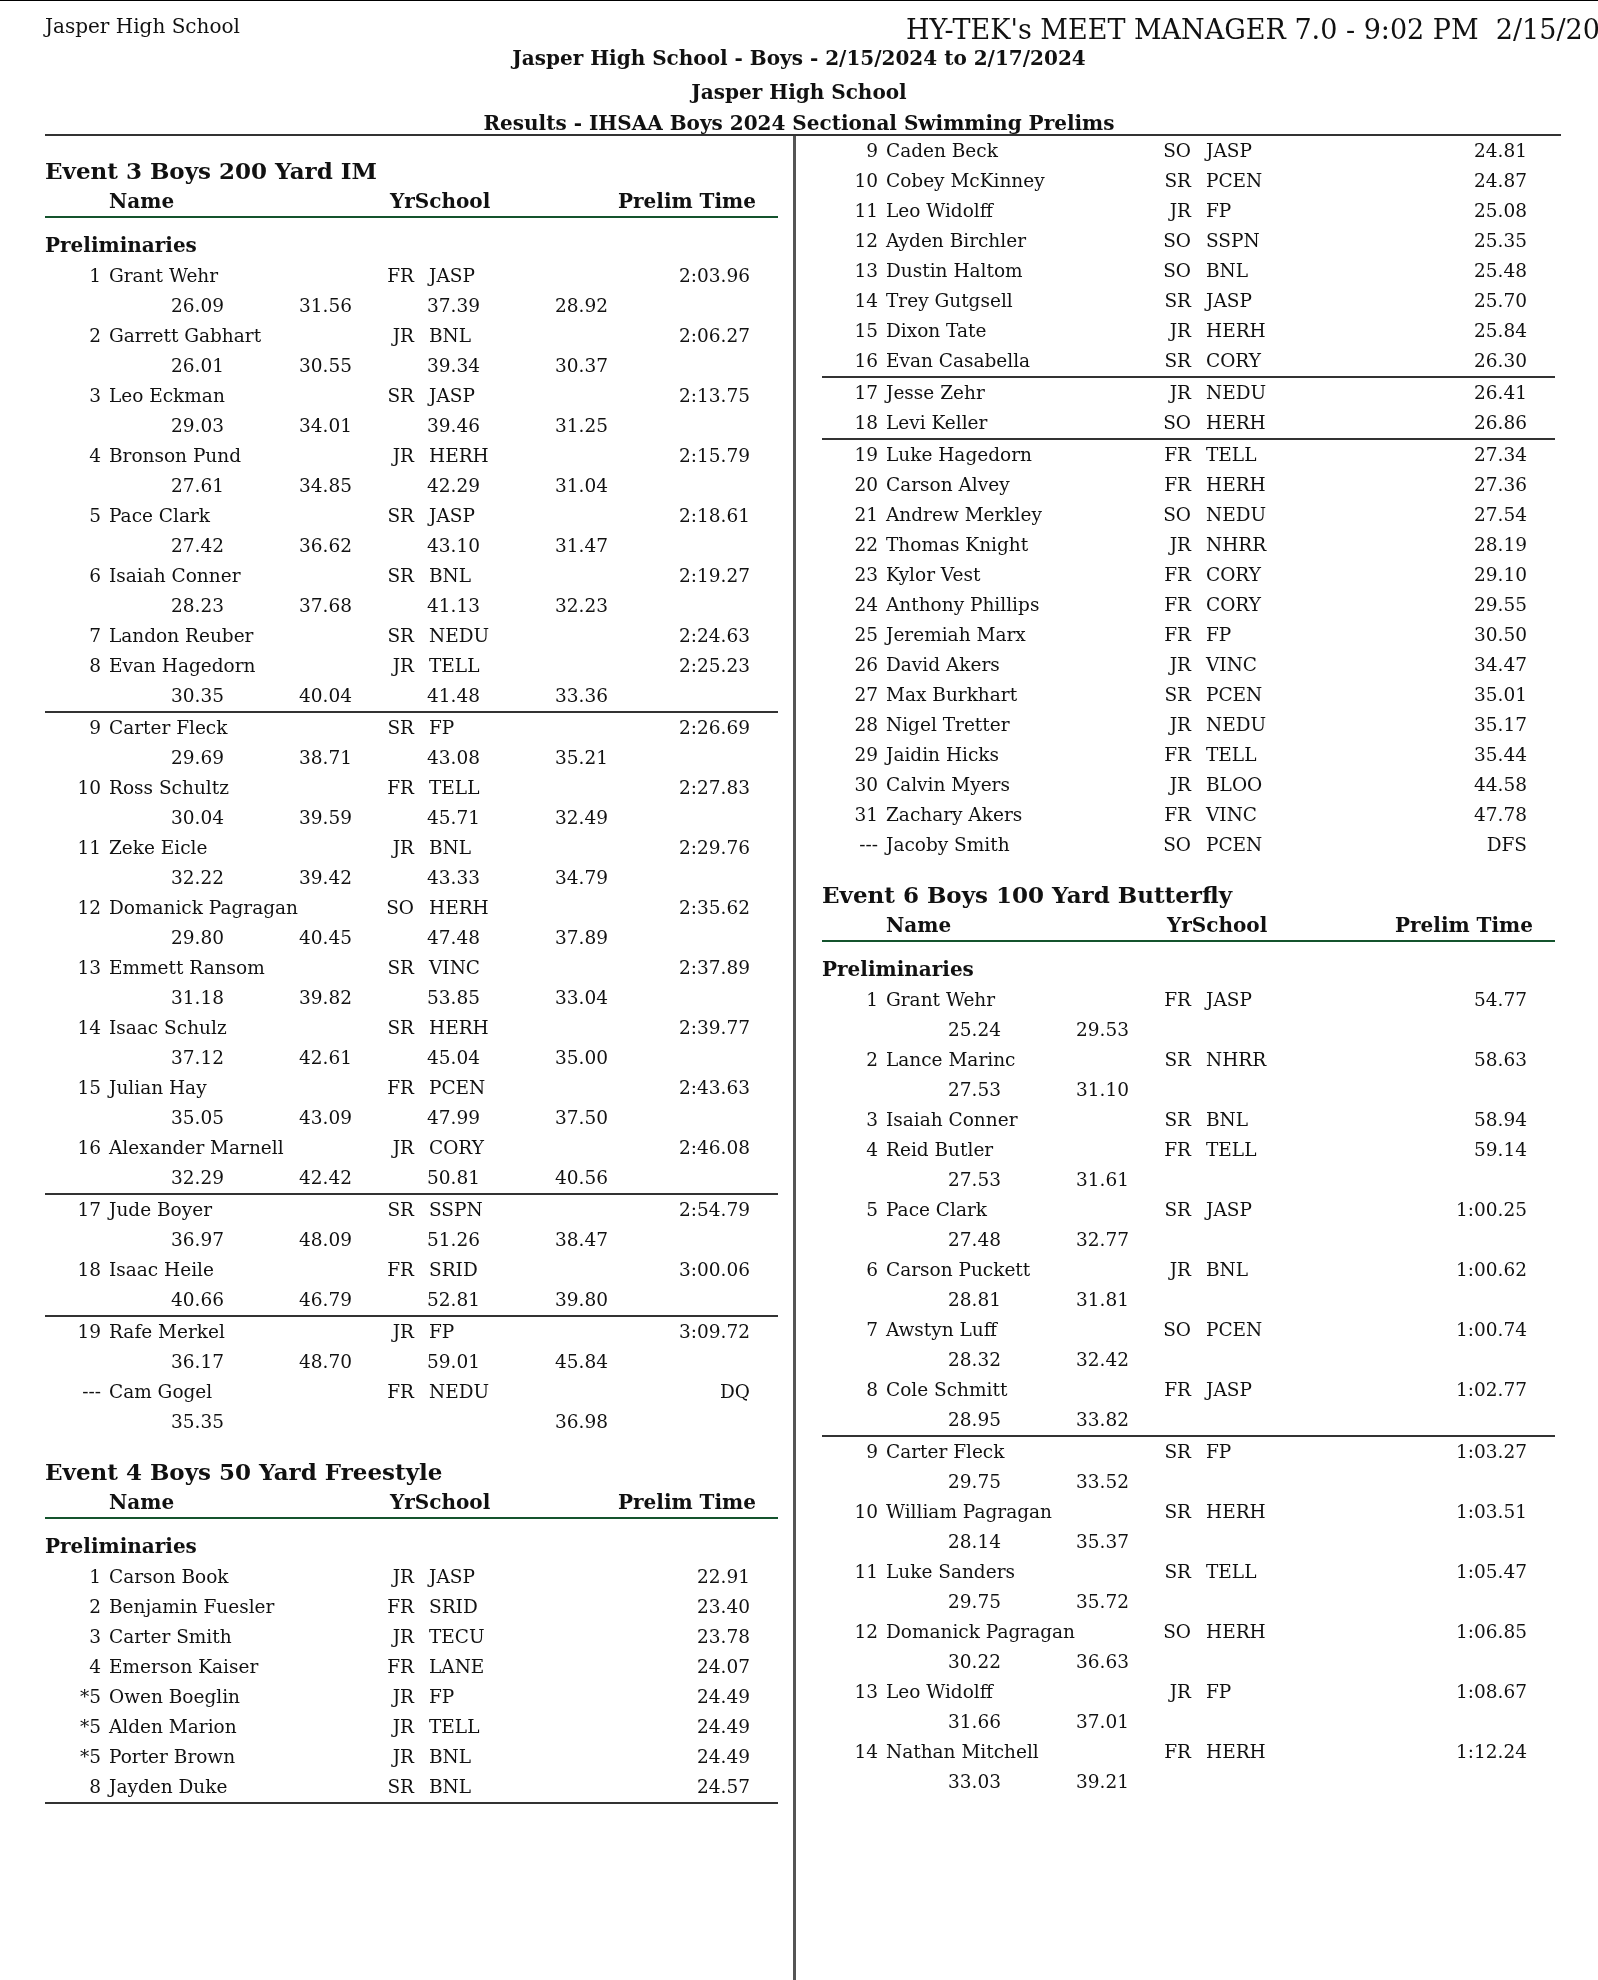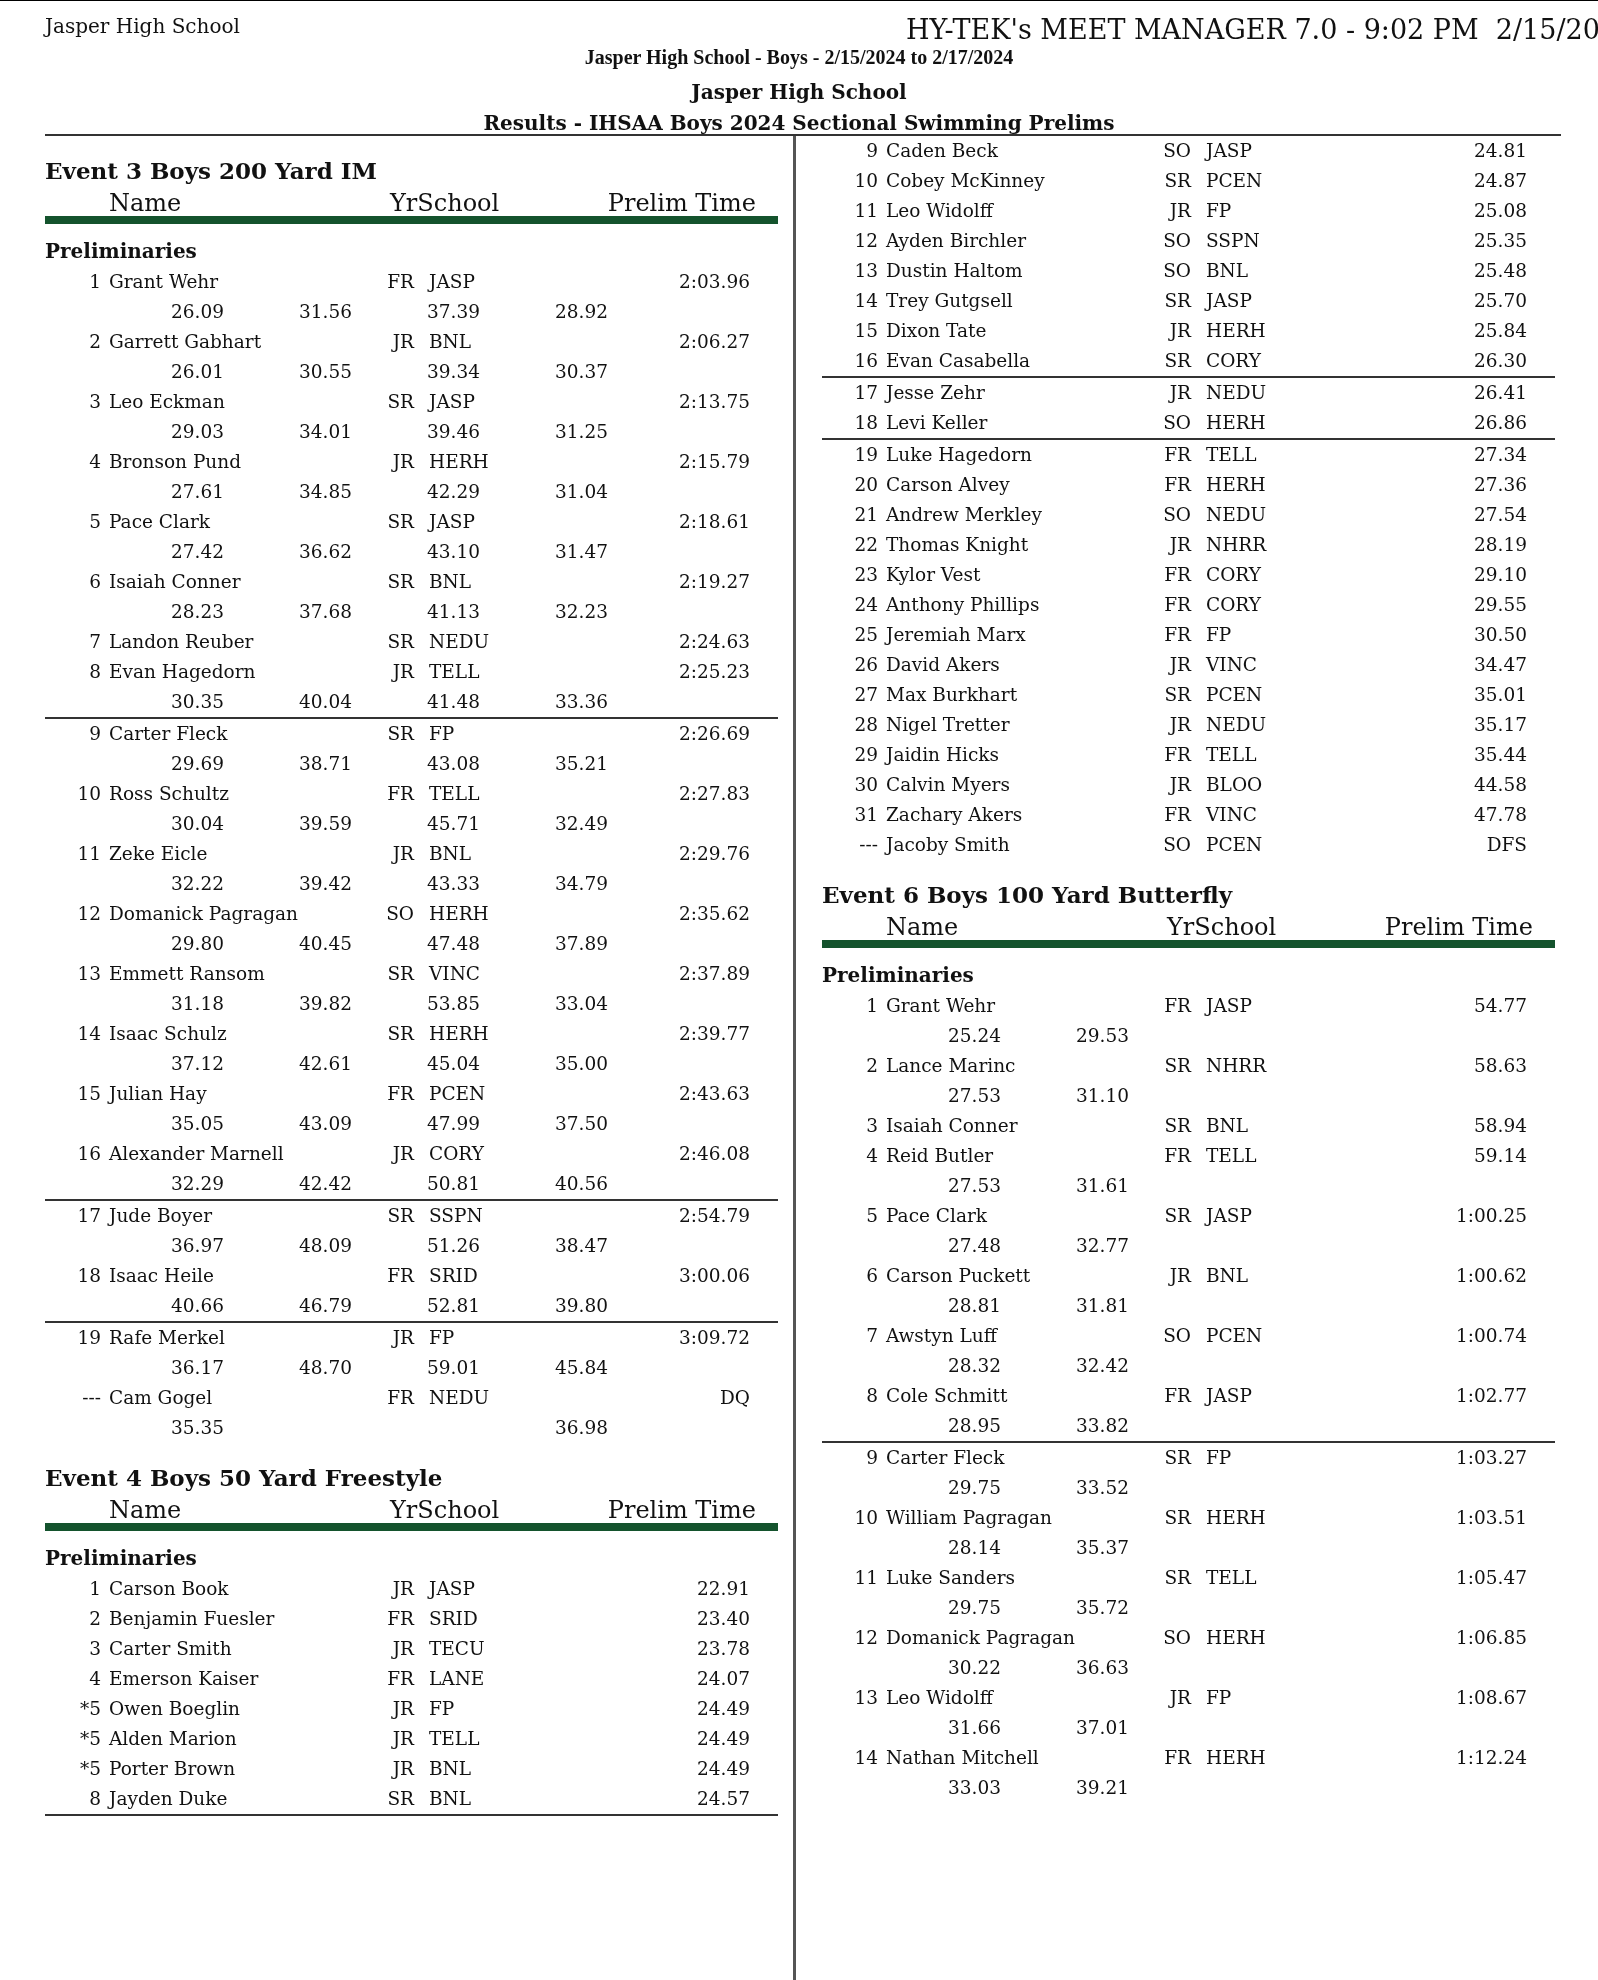--- a/index.html
+++ b/index.html
@@ -2,30 +2,30 @@
 <html><head>
 <meta charset="utf-8">
 <style>
   html, body { margin:0; padding:0; background:#ffffff; }
   body { width:1598px; height:1980px; position:relative; overflow:hidden;
          font-family:"DejaVu Serif", "Liberation Serif", serif; color:#111; }
   .topborder { position:absolute; left:0; top:0; width:1598px; height:1px; background:#000; }
   .hdr-left { position:absolute; left:45px; top:14px; font-size:20px; }
   .hdr-right { position:absolute; left:898px; top:14px; font-size:27px; white-space:pre;margin-left:8px; }
   .title { position:absolute; left:0; width:1598px; text-align:center; font-weight:bold; font-size:20px; }
-  .t1 { top:46px;font-family:Liberation Serif, serif; } .t2 { top:80px; } .t3 { top:111px; }
+  .t1 { top:46px; } .t2 { top:80px; } .t3 { top:111px; }
   .hr-top { position:absolute; left:45px; top:134px; width:1516px; height:2px; background:#333; }
   .vdiv { position:absolute; left:793px; top:136px; width:3px; height:1844px; background:#555; }
 
   .col { position:absolute; top:136px; }
   .col.left { left:45px; width:733px; }
   .col.right { left:822px; width:733px; }
 
   .event-title { font-weight:bold; font-size:23px; height:30px; line-height:30px; margin-top:20px; }
-  .colhdr { position:relative; height:30px; font-weight:normal; font-size:24px; border-bottom:8px solid #14532d; }
+  .colhdr { position:relative; height:30px; font-weight:bold; font-size:20px; border-bottom:2px solid #14532d; }
   .colhdr span { position:absolute; top:3px; }
   .colhdr .h-name { left:64px; }
   .colhdr .h-yrschool { left:345px; }
   .colhdr .h-time { right:22px; }
   .sub { font-weight:bold; font-size:20px; height:32px; line-height:32px; margin-top:11px; }
 
   .row { position:relative; height:30px; font-size:18.5px; line-height:30px; }
   .row span { position:absolute; top:0; white-space:nowrap; }
   .row .place { right:calc(100% - 56px); text-align:right; }
   .row .name { left:64px; }

